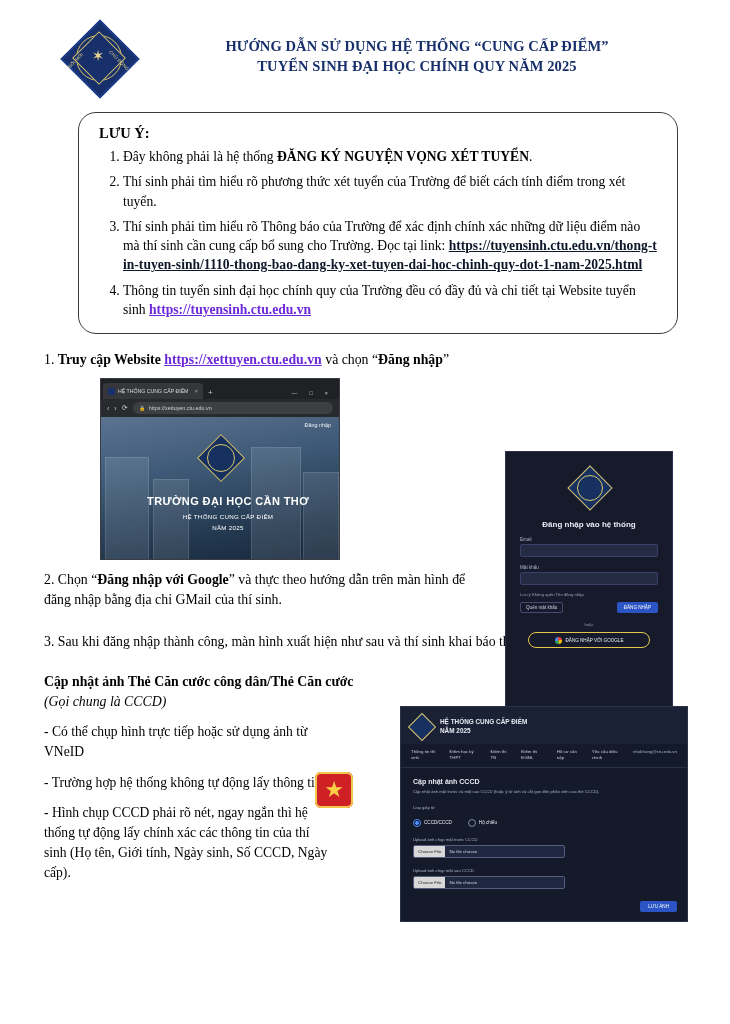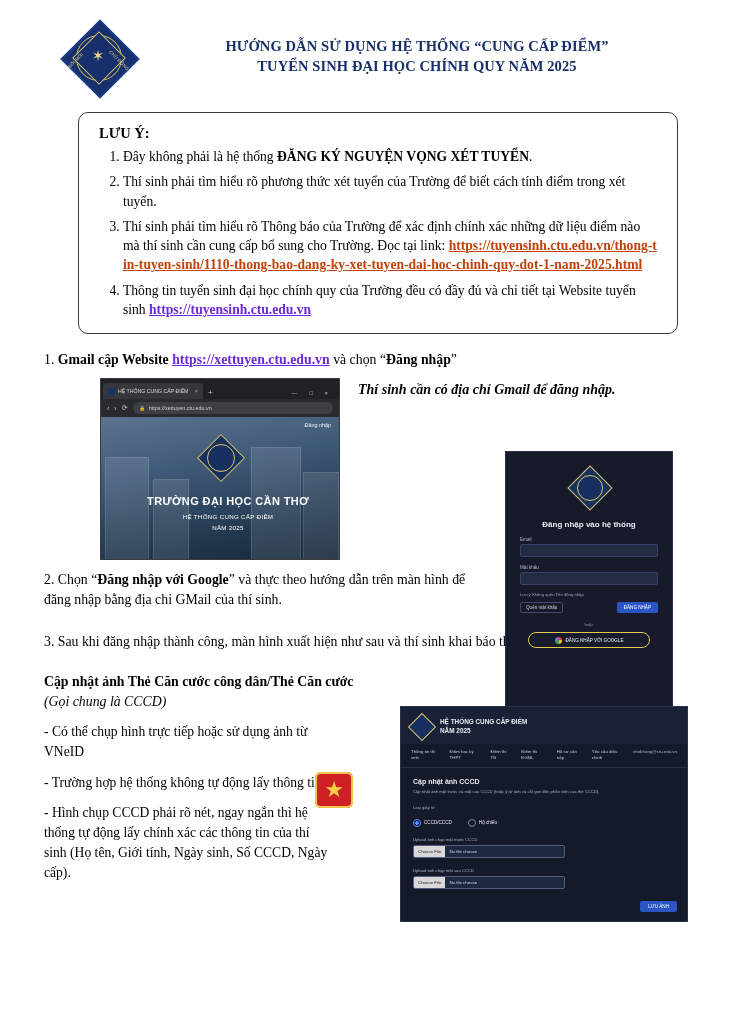--- a/index.html
+++ b/index.html
@@ -103,42 +103,42 @@
     font-size: 14.5px;
     line-height: 1.35;
     letter-spacing: .1px;
     padding-left: 8px;
   }
 
   
   .note-box {
     margin: 18px 52px 0 78px;
     border: 1.2px solid #3b3b3b;
-    border-radius: 10px;
+    border-radius: 18px;
     padding: 12px 18px 14px 18px;
     box-sizing: border-box;
   }
   .note-title {
     font-weight: bold;
     font-size: 14.5px;
     margin: 0 0 5px 2px;
   }
   ol.note-list {
     margin: 0;
     padding-left: 26px;
     font-size: 13.6px;
     line-height: 1.42;
   }
   ol.note-list li {
     margin-bottom: 6px;
   }
   ol.note-list li:last-child { margin-bottom: 0; }
   .b { font-weight: bold; }
   .lnk {
-    color: #c2410c;
+    color: #0f172a;
     text-decoration: underline;
     font-weight: bold;
     word-break: break-all;
   }
   .lnk-plain {
     color: #6d28d9;
     text-decoration: underline;
     font-weight: bold;
   }
 
@@ -497,21 +497,21 @@
         <a class="lnk" href="#">https://tuyensinh.ctu.edu.vn/thong-tin-tuyen-sinh/1110-thong-bao-dang-ky-xet-tuyen-dai-hoc-chinh-quy-dot-1-nam-2025.html</a>
       </li>
       <li>
         <span>Thông tin tuyển sinh đại học chính quy của Trường đều có đầy đủ và chi tiết tại Website tuyển sinh </span><a class="lnk-plain" href="#">https://tuyensinh.ctu.edu.vn</a>
       </li>
     </ol>
   </div>
 
   <div class="step step1">
     <span>1.</span>
-    <span class="b">Gmail cập Website</span>
+    <span class="b">Truy cập Website</span>
     <a class="lnk-plain" href="#">https://xettuyen.ctu.edu.vn</a><span> và chọn “</span><span class="b">Đăng nhập</span><span>”</span>
   </div>
 
   <div class="row-step1">
     <div class="browser">
       <div class="br-tabs">
         <div class="br-tab">
           <span class="fav"></span>
           <span>HỆ THỐNG CUNG CẤP ĐIỂM</span>
           <span class="x">×</span>
@@ -538,21 +538,20 @@
           <div class="d"></div>
             <div class="r"></div>
         </div>
         <div class="br-texts">
           <div class="br-t1">TRƯỜNG ĐẠI HỌC CẦN THƠ</div>
           <div class="br-t2">HỆ THỐNG CUNG CẤP ĐIỂM</div>
           <div class="br-t3">NĂM 2025</div>
         </div>
       </div>
     </div>
-    <div class="gmail-note">Thí sinh cần có địa chỉ Gmail để đăng nhập.</div>
   </div>
 
   <div class="login-shot">
     <div class="ls-seal">
       <div class="d"></div>
         <div class="r"></div>
     </div>
     <div class="ls-title">Đăng nhập vào hệ thống</div>
     <div class="ls-field">
       <div class="ls-label">Email</div>

